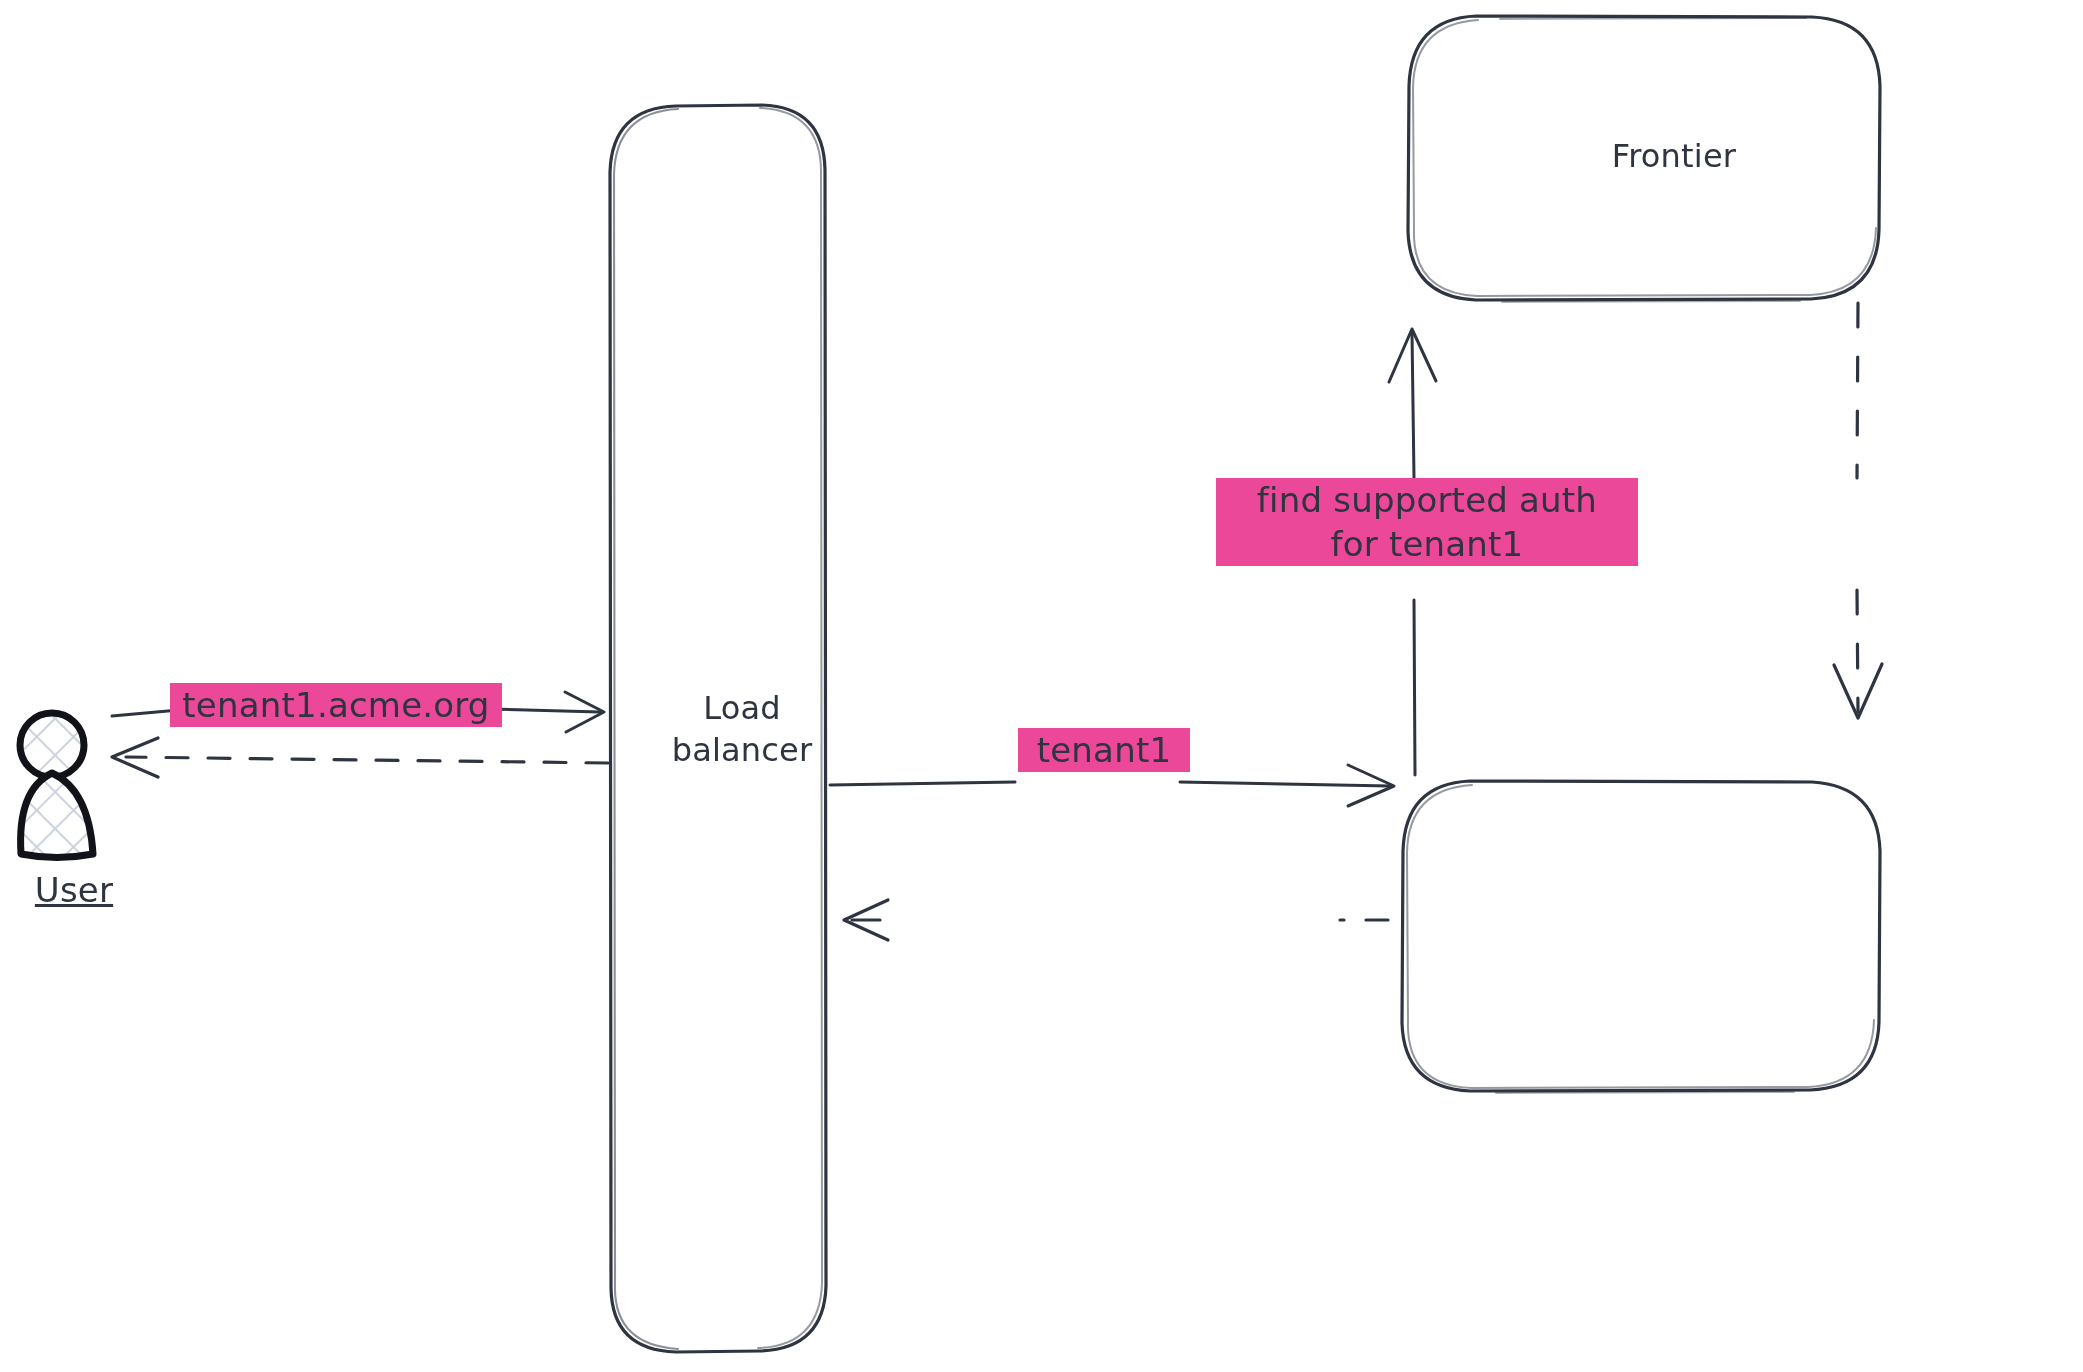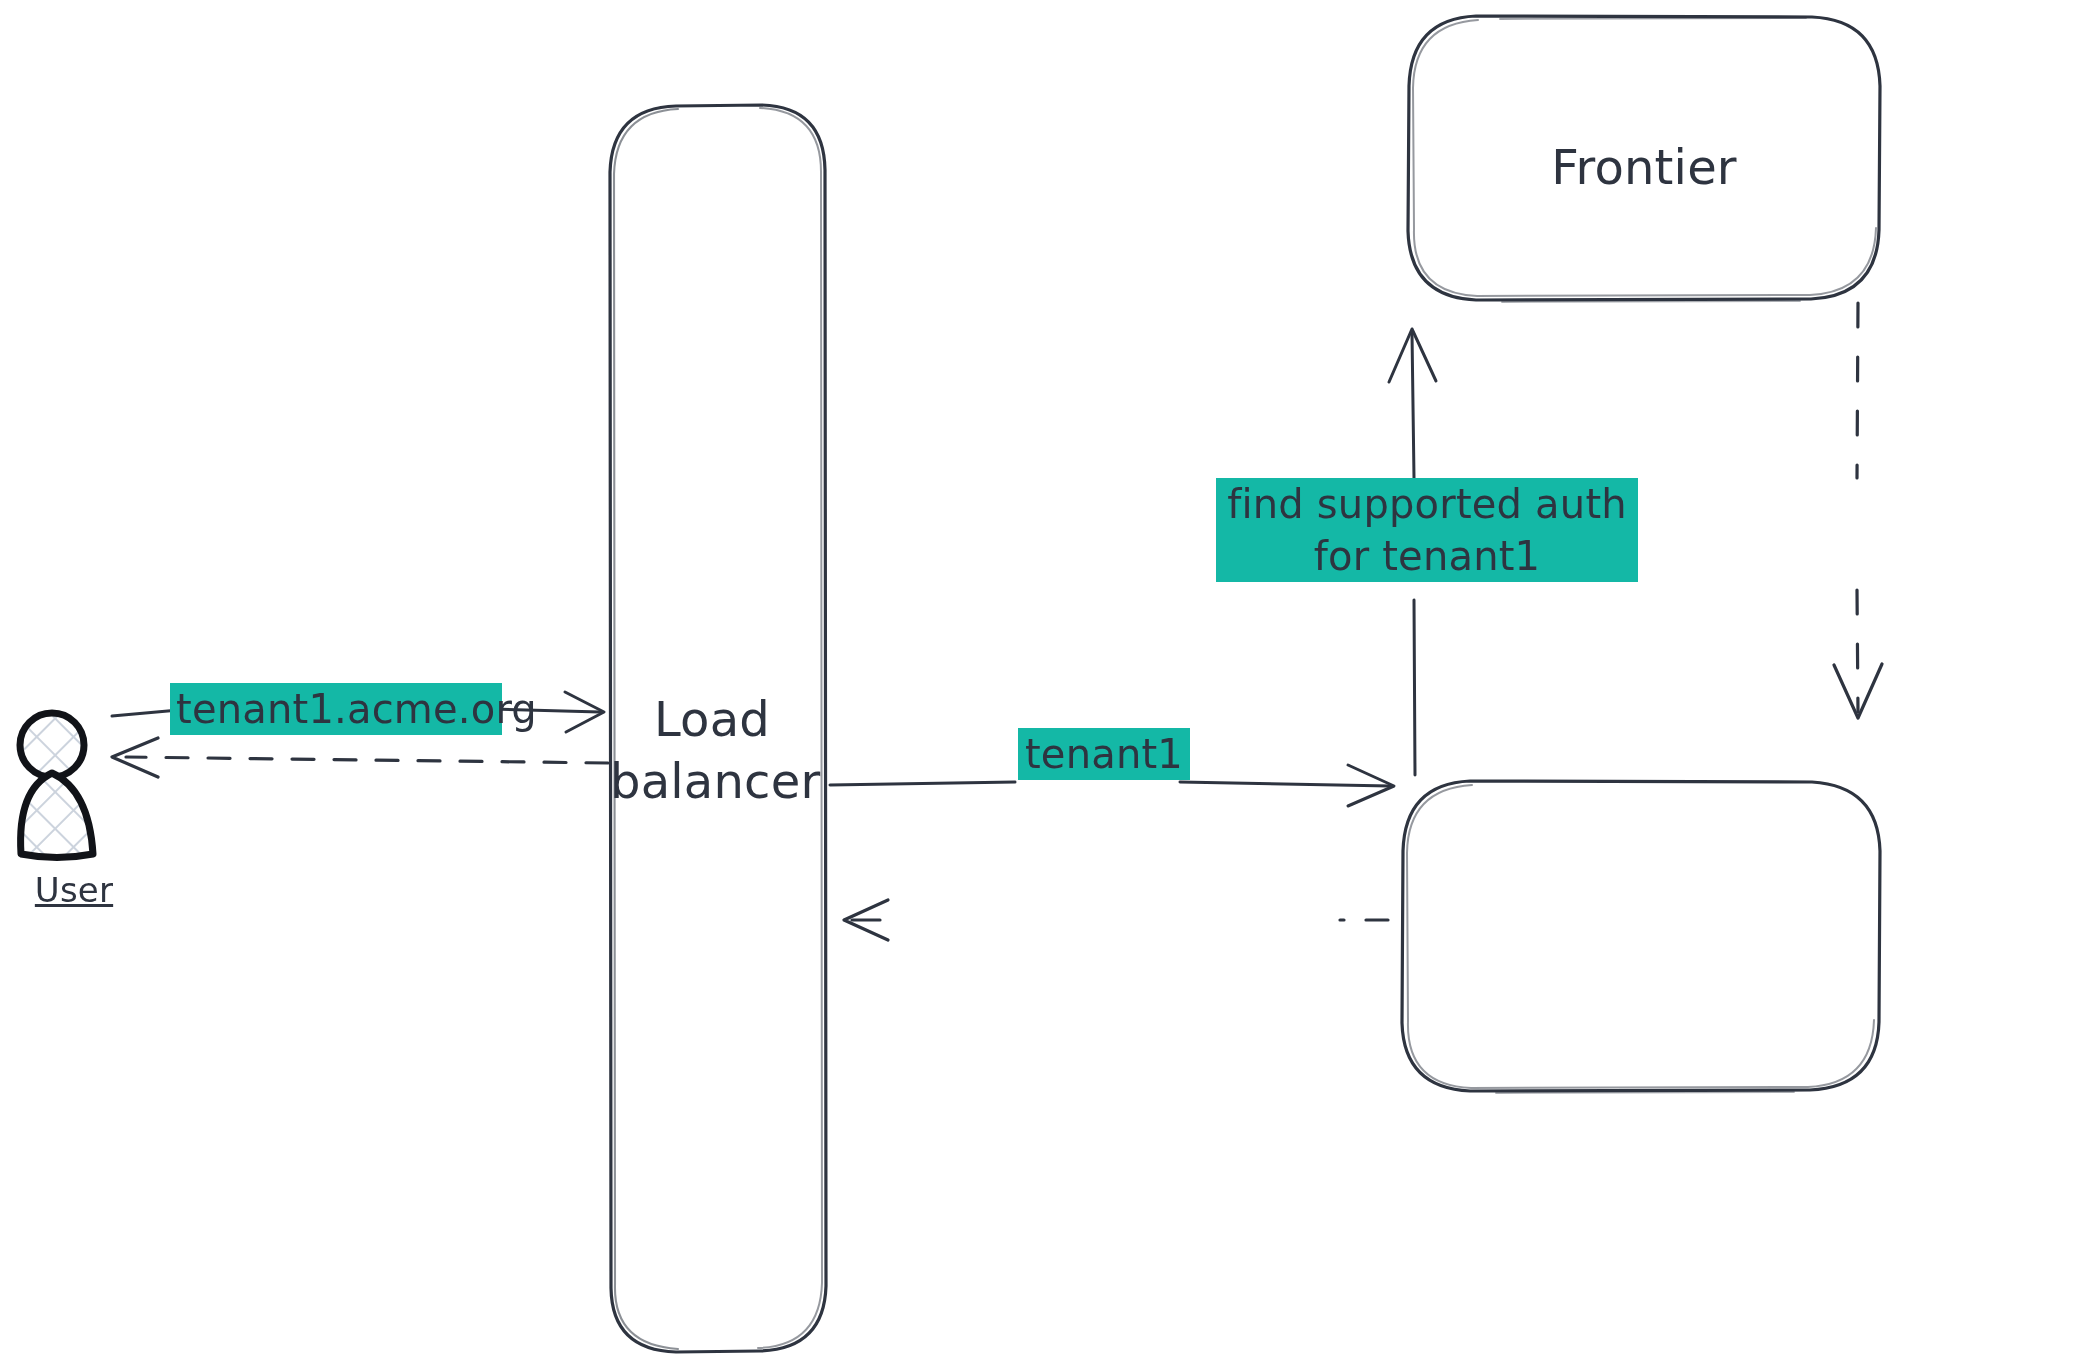--- a/index.html
+++ b/index.html
@@ -31,25 +31,26 @@
     position: absolute;
     color: #2e3440;
     font-family: "DejaVu Sans", sans-serif;
     text-align: center;
     white-space: pre-line;
     line-height: 1.30;
     pointer-events: none;
     letter-spacing: 0.2px;
   }
   .node-label {
-    font-size: 48px;
+    font-size: 32px;
+    margin-left: 30px;
   }
   .edge-label {
-    font-size: 40px;
-    background: #14b8a6;
+    font-size: 34px;
+    background: #ec4899;
     padding: 0 6px;
   }
   .actor-label {
     font-size: 34px;
     text-decoration: underline;
   }
   .lbl-frontier      { left: 1408px; top: 136px;  width: 472px; }
   .lbl-frontend-mgr  { left: 1400px; top: 882px;  width: 480px; }
   .lbl-load-balancer { left: 610px;  top: 688px;  width: 204px; text-align: center; }
   .lbl-user          { left: 0px;    top: 868px;  width: 148px; }

